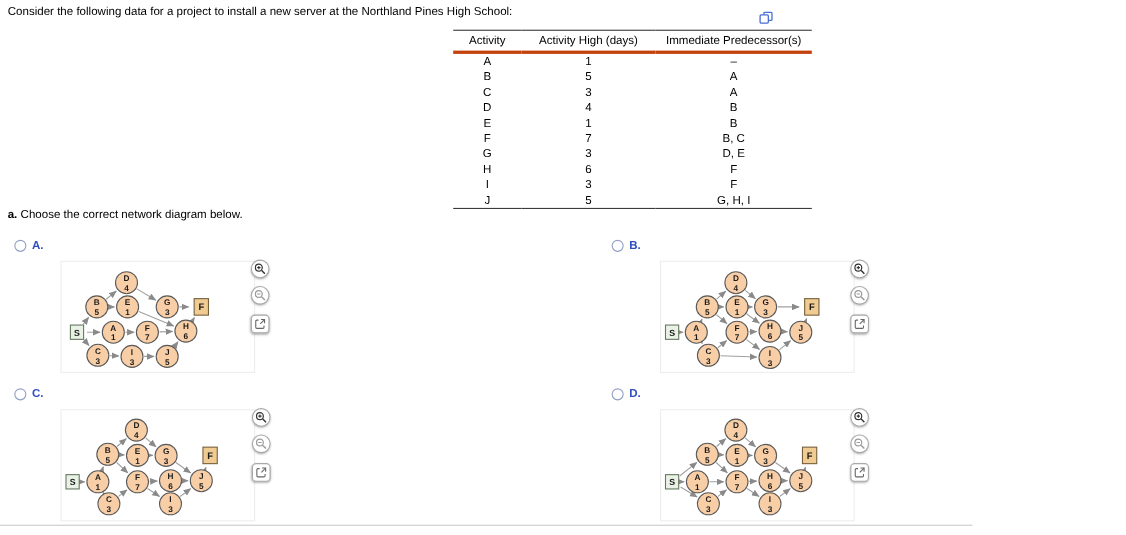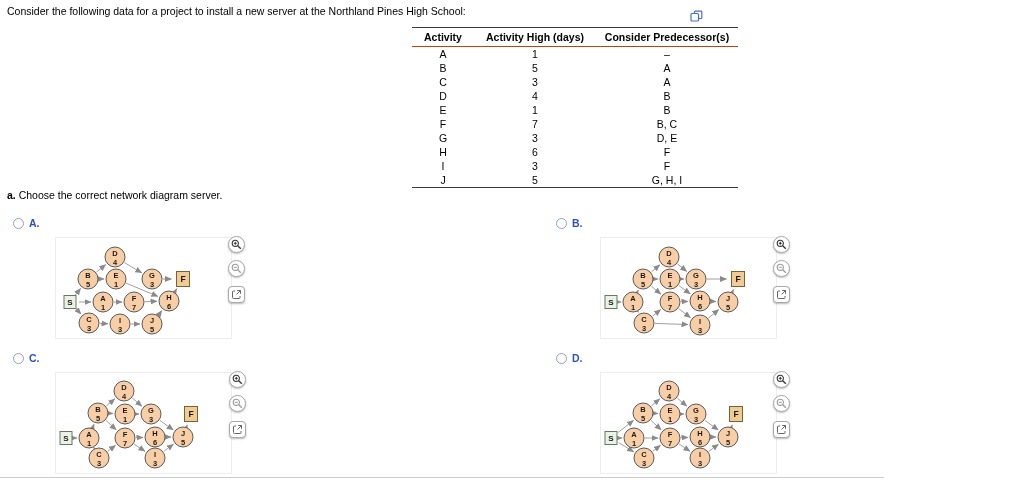--- a/index.html
+++ b/index.html
@@ -2,22 +2,22 @@
 <html><head>
 <meta charset="utf-8">
 <style>
   html,body{margin:0;padding:0;background:#fff;}
   .page{position:relative;width:884px;height:486px;background:#fff;
         font-family:"Liberation Sans",sans-serif;color:#000;overflow:hidden;}
   .title{position:absolute;left:7px;top:5px;font-size:10.5px;}
   
   .qtable{position:absolute;left:412px;top:27px;border-collapse:collapse;
           border-top:1px solid #3a3a3a;border-bottom:1px solid #3a3a3a;}
-  .qtable th{font-size:10.5px;font-weight:bold;
-             padding:3px 8px 3px;border-bottom:1px solid #c2410c;white-space:nowrap;}
+  .qtable th{font-size:10.5px;font-weight:normal;
+             padding:3px 8px 3px;border-bottom:3px solid #c2410c;white-space:nowrap;}
   .qtable td{font-size:10.5px;text-align:center;padding:1px 8px;white-space:nowrap;}
   .col-a{width:46px}.col-t{width:106px}.col-p{width:126px}
   .tbl-popout{position:absolute;left:690px;top:10px;width:13px;height:13px;cursor:pointer;}
   
   .question{position:absolute;left:7px;top:189px;font-size:10.5px;}
   .question .part{font-weight:bold;}
   
   .radio{position:absolute;width:11px;height:11px;border:1px solid #92a0c6;
          border-radius:50%;background:#fff;cursor:pointer;box-sizing:border-box;}
   .optlab{position:absolute;font-size:10.5px;font-weight:bold;cursor:pointer;}
@@ -42,21 +42,21 @@
   <svg class="tbl-popout" viewBox="0 0 13 13">
     <rect x="1" y="3.5" width="7.5" height="7.5" rx="1" fill="none" stroke="#4a6fd4" stroke-width="1.2"></rect>
     <path d="M4.5,3.5 V2 A0.8,0.8 0 0 1 5.3,1.2 H11 A0.8,0.8 0 0 1 11.8,2 V7.7 A0.8,0.8 0 0 1 11,8.5 H8.5" fill="none" stroke="#4a6fd4" stroke-width="1.2"></path>
   </svg>
 
   <table class="qtable">
     <thead>
       <tr>
         <th class="col-a">Activity</th>
         <th class="col-t">Activity High (days)</th>
-        <th class="col-p">Consider Predecessor(s)</th>
+        <th class="col-p">Immediate Predecessor(s)</th>
       </tr>
     </thead>
     <tbody>
       <tr>
           <td>A</td>
           <td>1</td>
           <td>–</td>
         </tr>
       <tr>
           <td>B</td>
@@ -101,21 +101,21 @@
       <tr>
           <td>J</td>
           <td>5</td>
           <td>G, H, I</td>
         </tr>
     </tbody>
   </table>
 
   <div class="question">
     <span class="part">a.</span>
-    <span>Choose the correct network diagram server.</span>
+    <span>Choose the correct network diagram below.</span>
   </div>
 
   <div class="radio" style="left:13px;top:218px;"></div>
   <div class="optlab" style="left: 29px; top: 217px; color: rgb(47, 79, 193);">A.</div>
   <svg class="diagram" style="left:55px;top:237px;" width="175" height="100" viewBox="0 0 175 100">
       <defs>
         <marker id="arw0" markerWidth="7" markerHeight="6" refX="6.5" refY="3" orient="auto" markerUnits="userSpaceOnUse">
           <path d="M0,0 L7,3 L0,6 Z" fill="#8a8a8a"></path>
         </marker>
       </defs>

